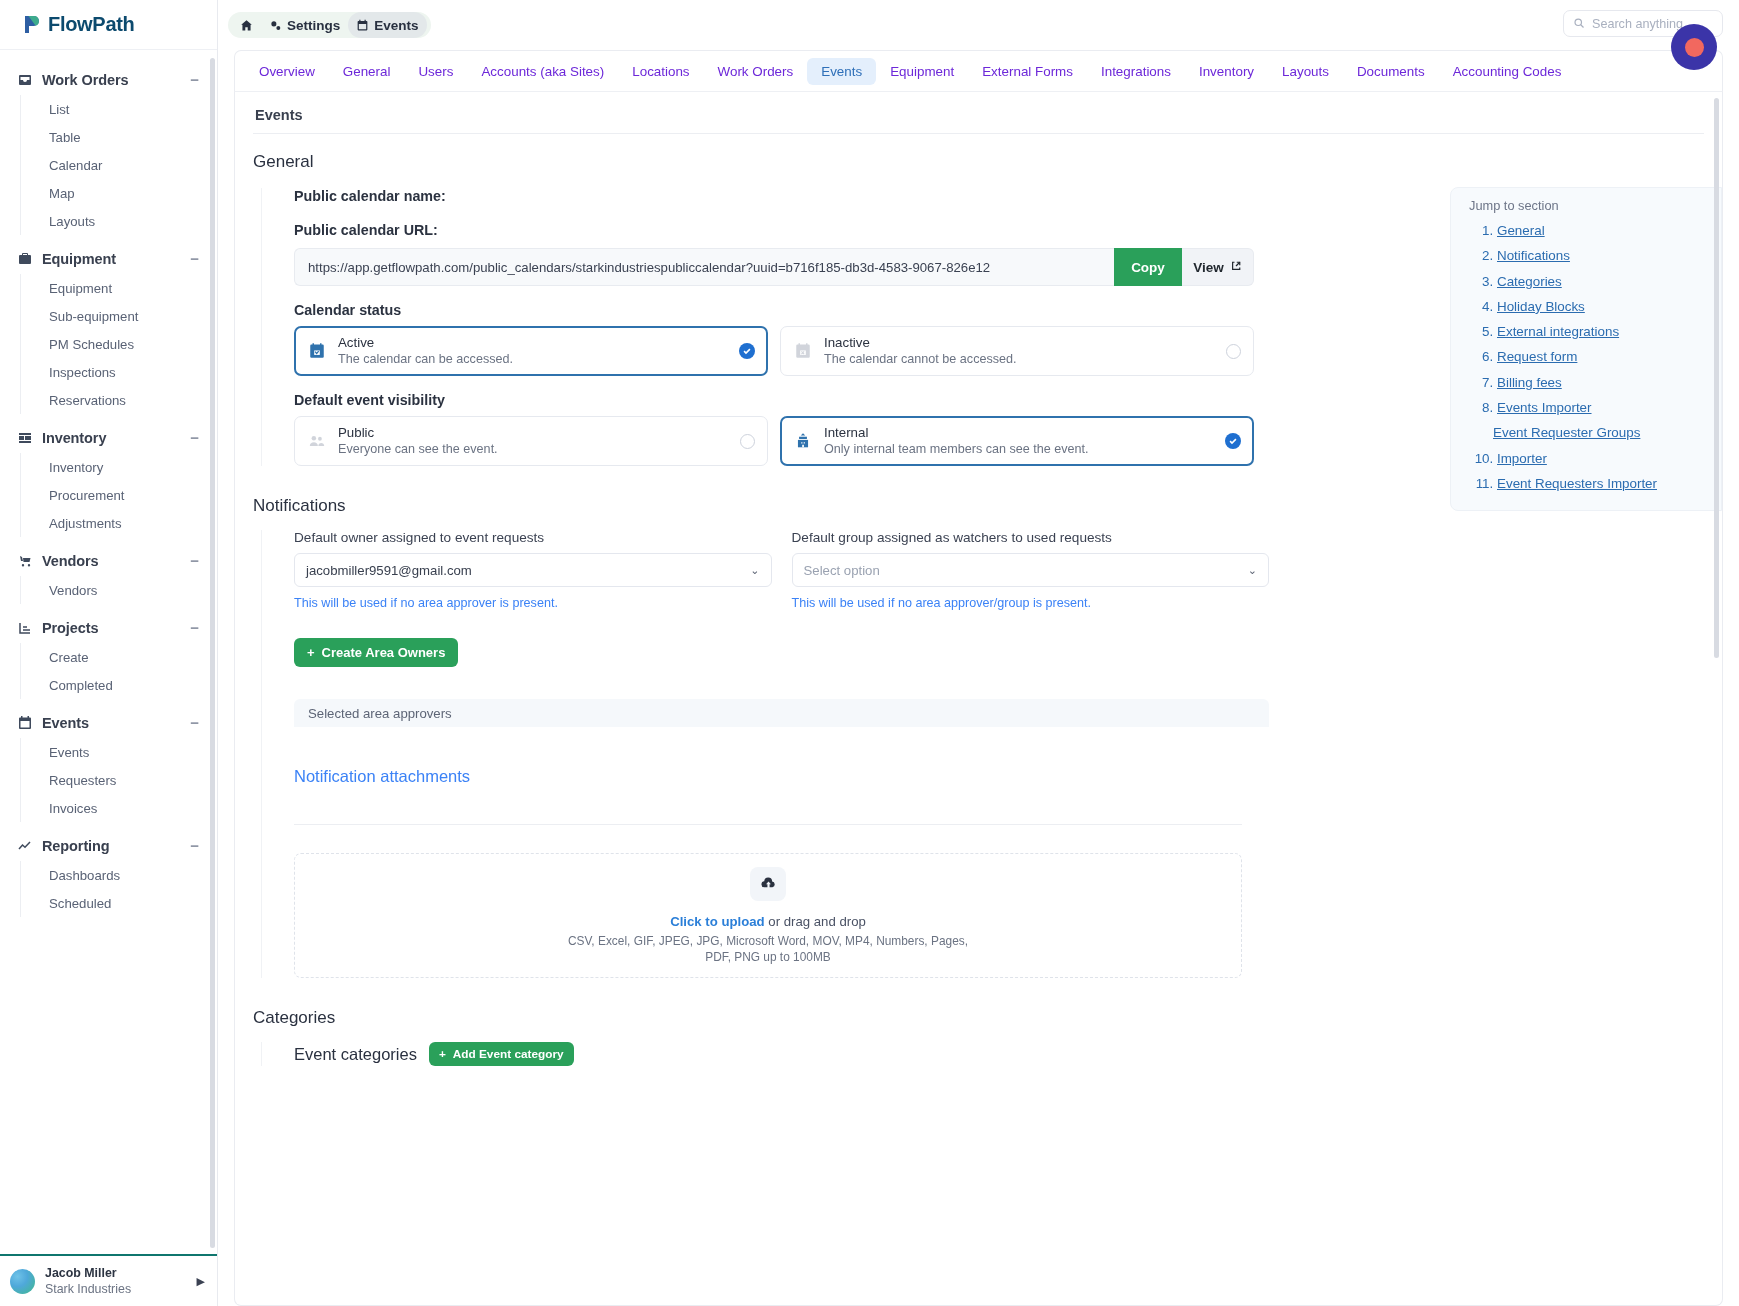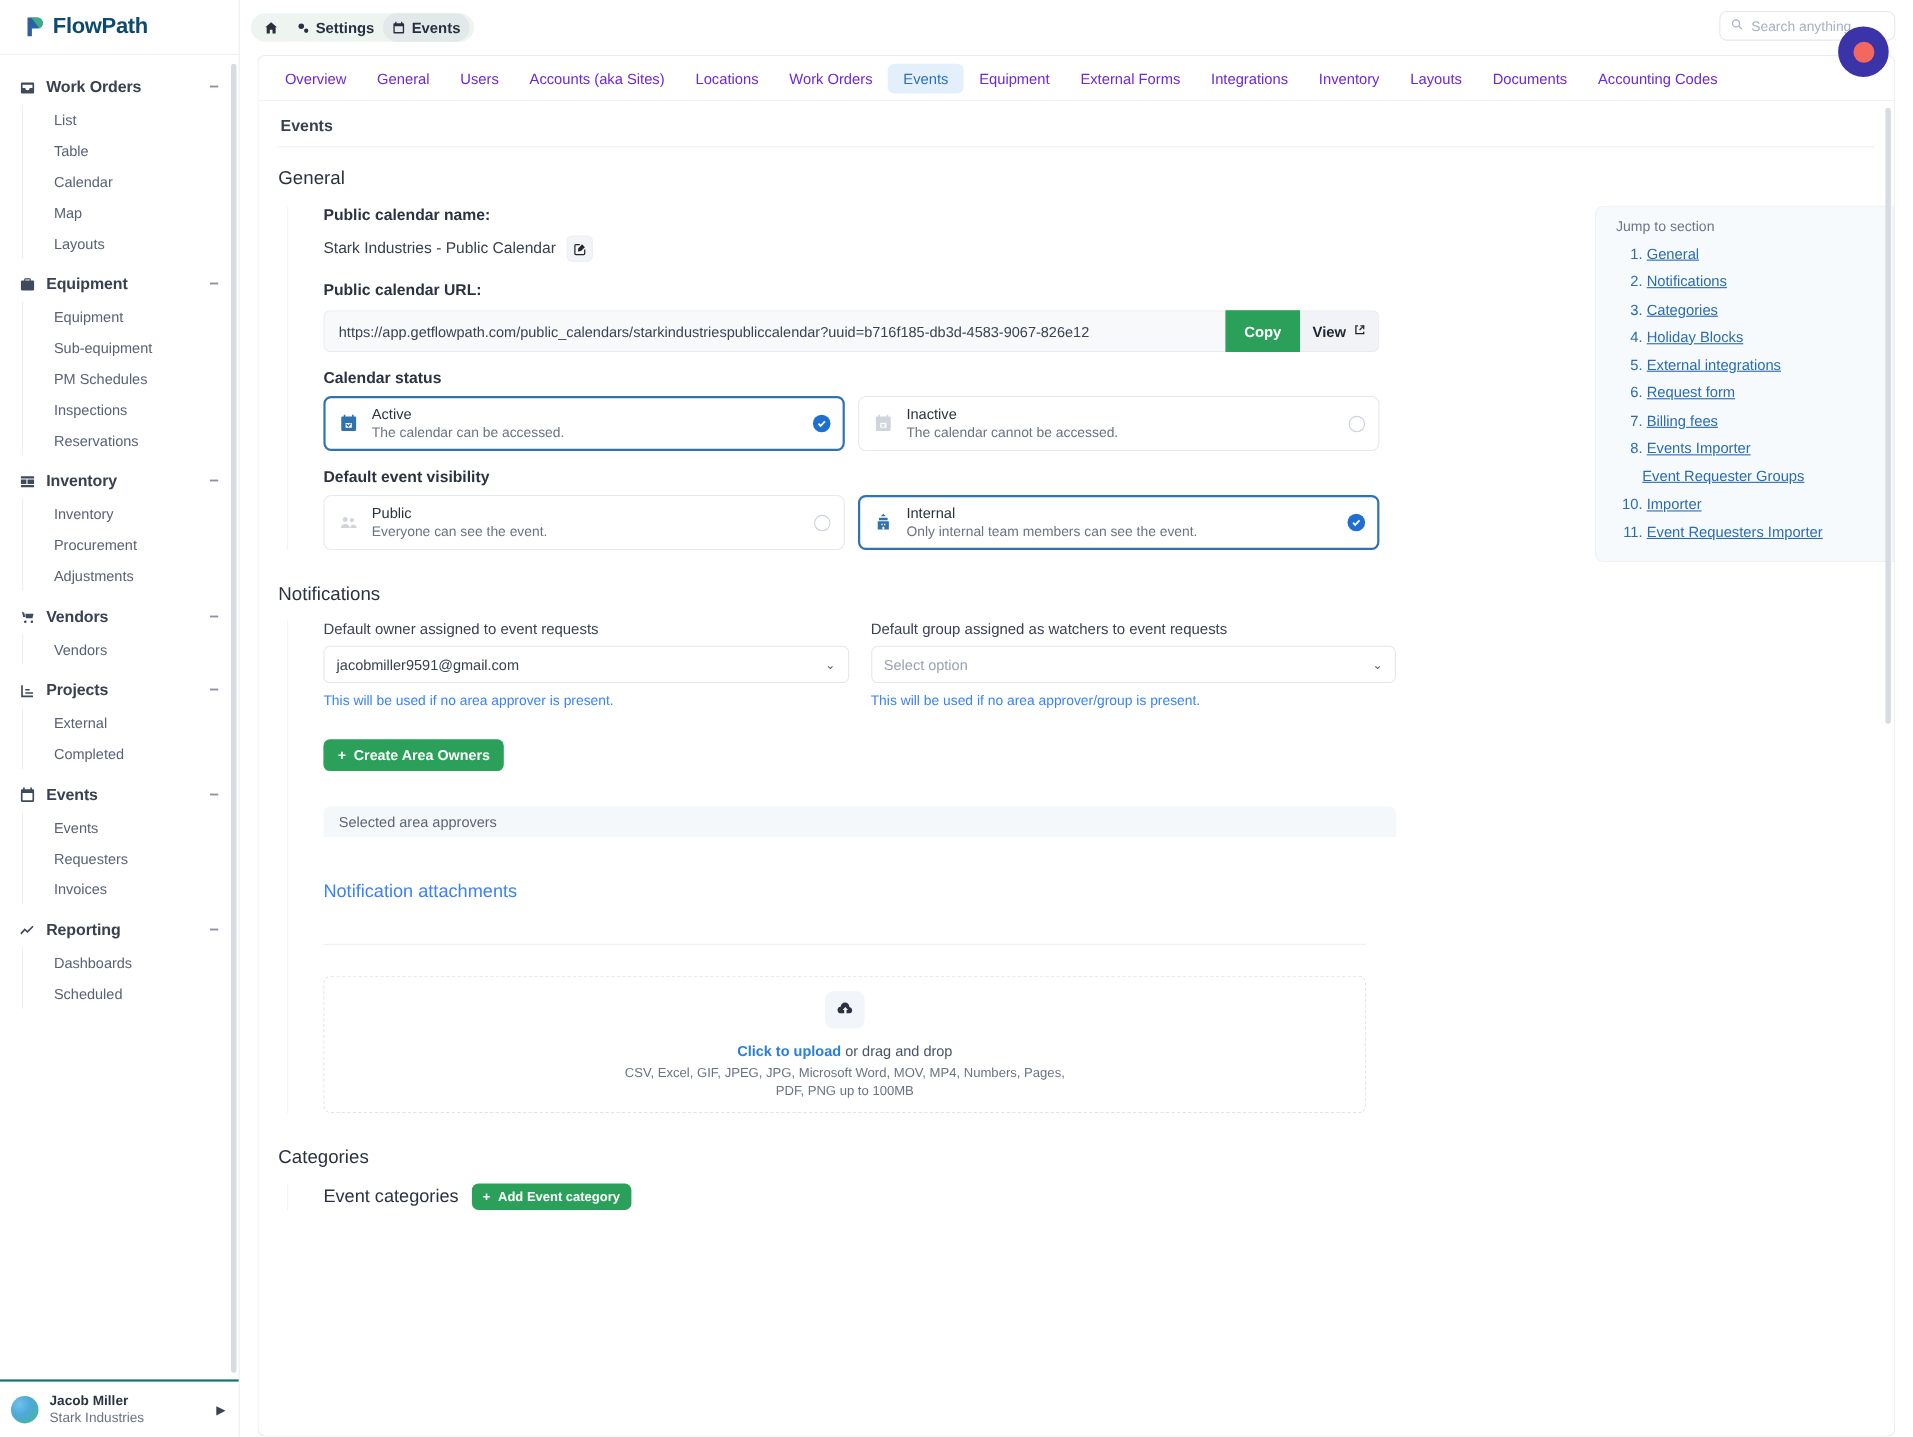--- a/index.html
+++ b/index.html
@@ -322,21 +322,21 @@
           <span class="group-icon">
             <svg width="16" height="16" viewBox="0 0 16 16" fill="none" stroke="#3f4a5c" stroke-width="1.5">
                 <path d="M3 3v10h10"></path>
                 <path d="M6 10h7M6 7h4"></path>
               </svg>
           </span>
           <span class="group-title">Projects</span>
           <span class="group-collapse">−</span>
         </div>
         <div class="sub-list">
-          <div class="sub-item">External</div>
+          <div class="sub-item">Create</div>
           <div class="sub-item">Completed</div>
         </div>
       </div>
 
       <div class="nav-group">
         <div class="group-head">
           <span class="group-icon">
             <svg width="16" height="16" viewBox="0 0 16 16" fill="#3f4a5c">
                 <path d="M4 1v1.5H3a1 1 0 0 0-1 1V13a1 1 0 0 0 1 1h10a1 1 0 0 0 1-1V3.5a1 1 0 0 0-1-1h-1V1h-1.5v1.5h-5V1H4zm-.5 5h9v6.5h-9V6z"></path>
               </svg>
@@ -446,29 +446,20 @@
       <div class="panel-scrollbar"></div>
       <div class="panel-scroll">
 
         <div class="page-title">Events</div>
         <div class="hr"></div>
 
         <div class="sec-h2">General</div>
         <div class="indent-rule" style="margin-top:16px;">
 
           <div class="lbl-b">Public calendar name:</div>
-          <div class="name-row">
-            <span class="name-val">Stark Industries - Public Calendar</span>
-            <span class="icon-btn">
-              <svg width="13" height="13" viewBox="0 0 16 16" fill="none" stroke="#22282f" stroke-width="1.4">
-                  <path d="M13 8.5V13a1 1 0 0 1-1 1H3a1 1 0 0 1-1-1V4a1 1 0 0 1 1-1h4.5"></path>
-                  <path d="M10 2.6l3.2 3.2-4.4 4.4-3.4.4.4-3.4 4.2-4.6z" fill="#22282f" stroke="none"></path>
-                </svg>
-            </span>
-          </div>
 
           <div class="lbl-b" style="margin-top:18px;">Public calendar URL:</div>
           <div class="url-row">
             <div class="url-field">https://app.getflowpath.com/public_calendars/starkindustriespubliccalendar?uuid=b716f185-db3d-4583-9067-826e12</div>
             <div class="copy-btn">Copy</div>
             <div class="view-btn">
               <span>View</span>
               <span>
                 <svg width="12" height="12" viewBox="0 0 16 16" fill="none" stroke="#22282f" stroke-width="1.6">
                     <path d="M6 3H3.5v9.5H13V10"></path>
@@ -560,21 +551,21 @@
           <div class="two-col">
             <div class="col">
               <div class="fld-lbl">Default owner assigned to event requests</div>
               <div class="select">
                 <span>jacobmiller9591@gmail.com</span>
                 <span class="chev">⌄</span>
               </div>
               <div class="hint">This will be used if no area approver is present.</div>
             </div>
             <div class="col">
-              <div class="fld-lbl">Default group assigned as watchers to event requests</div>
+              <div class="fld-lbl">Default group assigned as watchers to used requests</div>
               <div class="select">
                 <span class="ph">Select option</span>
                 <span class="chev">⌄</span>
               </div>
               <div class="hint">This will be used if no area approver/group is present.</div>
             </div>
           </div>
 
           <div class="green-btn">
             <span>+</span>

